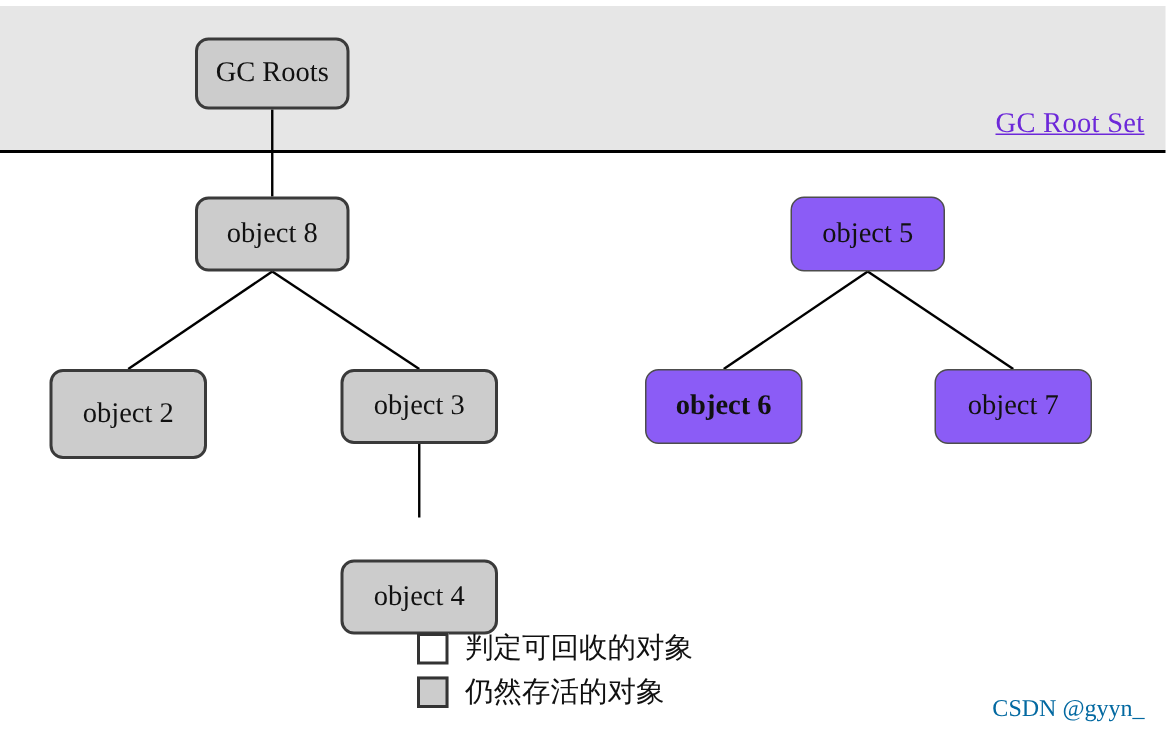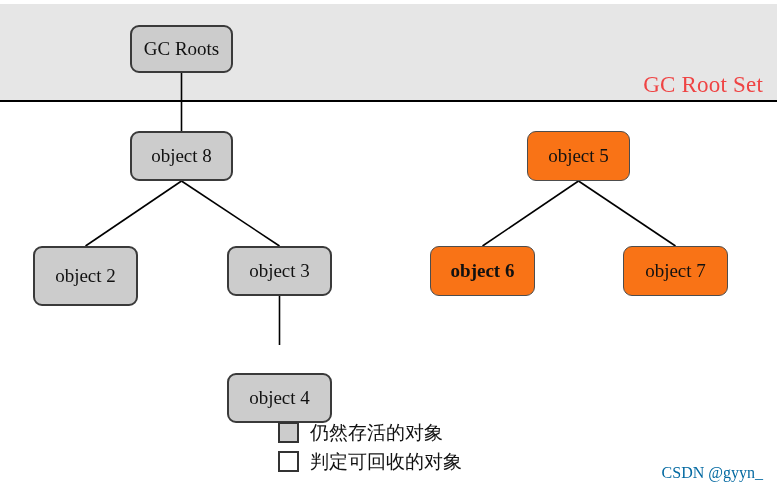--- a/index.html
+++ b/index.html
@@ -36,24 +36,25 @@
     left: 0;
     top: 100px;
     width: 777px;
     height: 2px;
     background: #000000;
   }
   .root-band-label {
     position: absolute;
     right: 14px;
     top: 72px;
-    font-size: 23px;
-    color: #ef4444;
+    font-size: 19px;
+    color: #6d28d9;
     letter-spacing: 0.2px;
     white-space: nowrap;
+    text-decoration: underline;
   }
 
   
   .edges {
     position: absolute;
     left: 0; top: 0;
     width: 777px;
     height: 492px;
     pointer-events: none;
   }
@@ -68,21 +69,21 @@
     border-radius: 9px;
     font-size: 19px;
     color: #111111;
     white-space: nowrap;
   }
   .node.alive {
     background: #cccccc;
     border: 2px solid #3a3a3a;
   }
   .node.dead {
-    background: #f97316;
+    background: #8b5cf6;
     border: 1px solid #4d4d4d;
   }
 
   
   .legend {
     position: absolute;
     left: 278px;
     top: 420px;
     display: flex;
     flex-direction: column;
@@ -175,24 +176,24 @@
   <div class="node dead" style="left:430px; top:246px; width:105px; height:50px;font-weight:bold;">
     <span>object 6</span>
   </div>
 
   <div class="node dead" style="left:623px; top:246px; width:105px; height:50px;">
     <span>object 7</span>
   </div>
 
   <div class="legend">
     <div class="legend-row">
+      <span class="swatch dead"></span>
+      <span class="legend-label">判定可回收的对象</span>
+    </div>
+    <div class="legend-row">
       <span class="swatch alive"></span>
       <span class="legend-label">仍然存活的对象</span>
-    </div>
-    <div class="legend-row">
-      <span class="swatch dead"></span>
-      <span class="legend-label">判定可回收的对象</span>
     </div>
   </div>
 
   <div class="watermark">CSDN @gyyn_</div>
 
 </div>
 
 </body></html>

